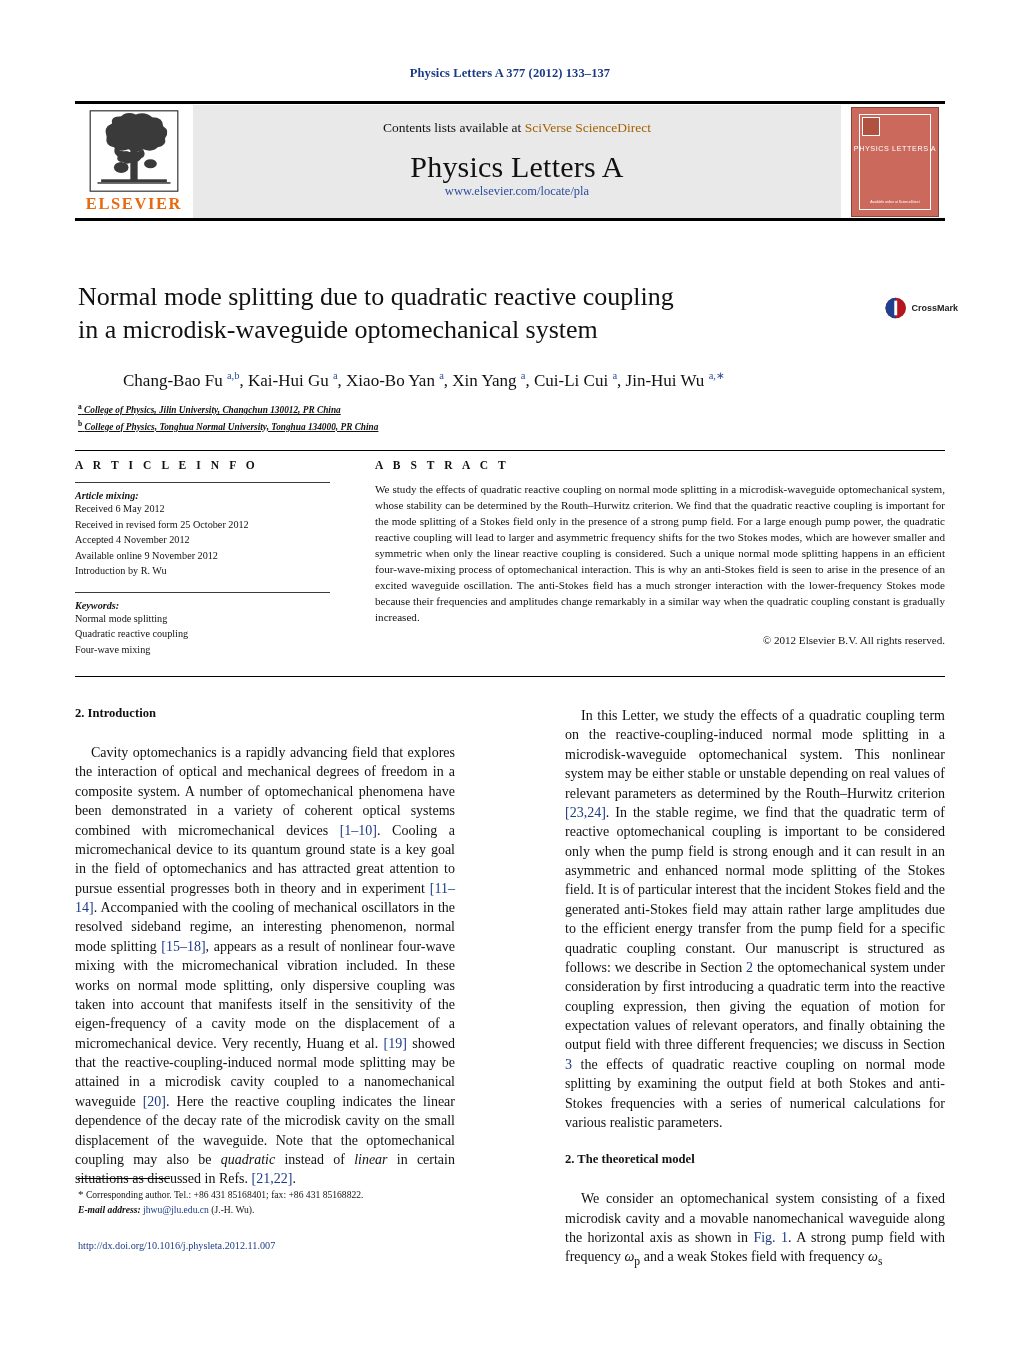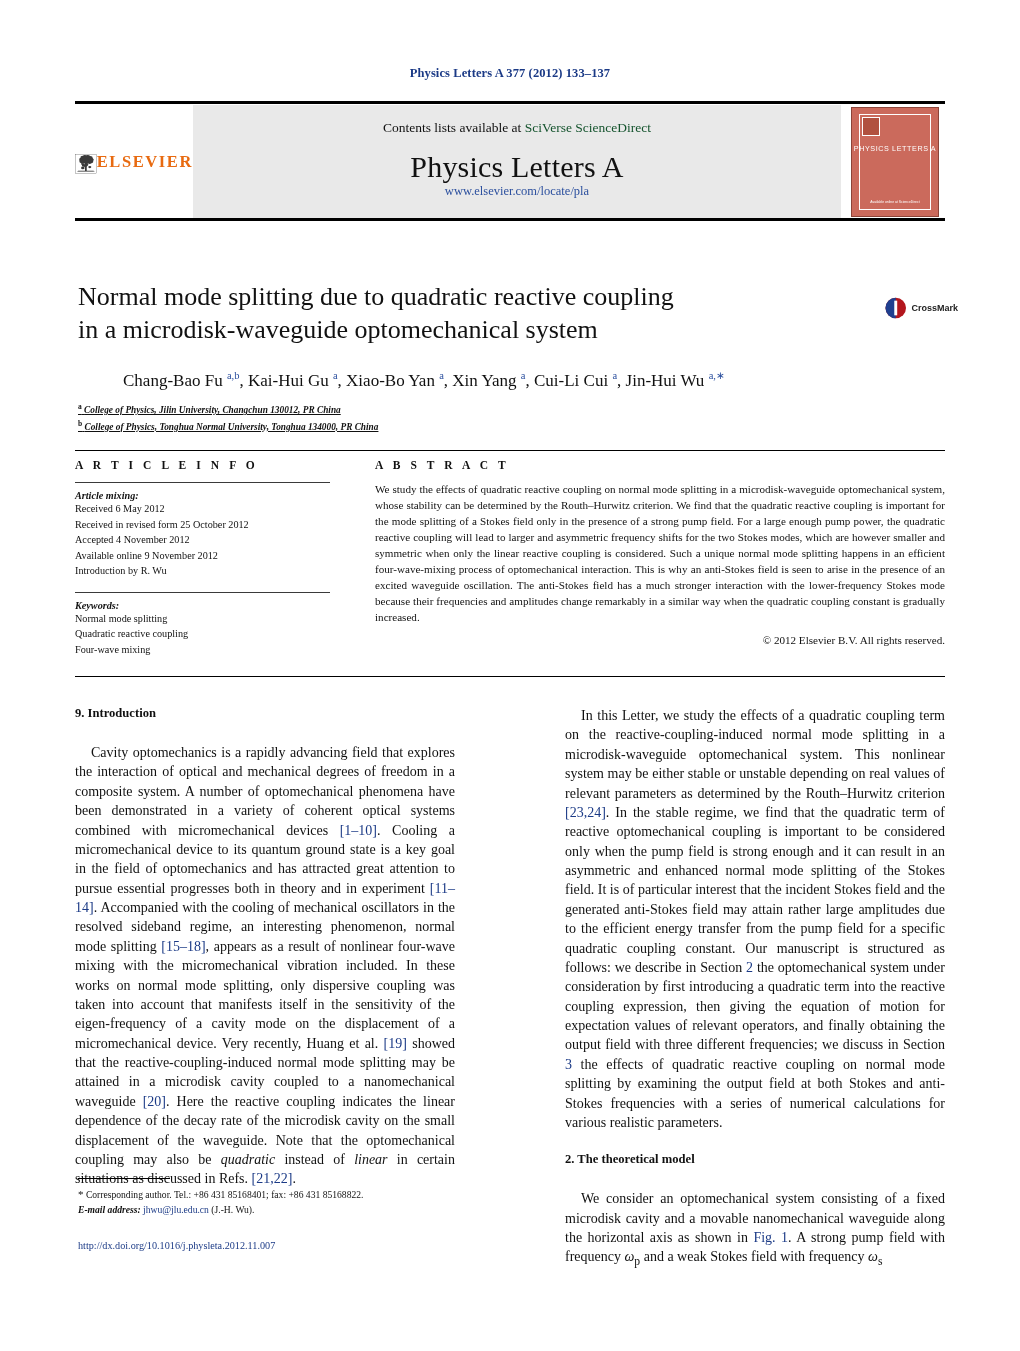--- a/index.html
+++ b/index.html
@@ -21,34 +21,34 @@
   }
 
   
   .headband{
     position:absolute; left:75px; top:101px; width:870px; height:120px;
   }
   .hb-rule-top{position:absolute;left:0;top:0;width:870px;height:3px;background:#000;}
   .hb-rule-bot{position:absolute;left:0;top:117px;width:870px;height:3px;background:#000;}
   .hb-left{
     position:absolute;left:0;top:4px;width:118px;height:113px;
-    display:flex;flex-direction:row;align-items:center;justify-content:flex-start;
+    display:flex;flex-direction:column;align-items:center;justify-content:flex-start;
   }
   .elsevier-tree{width:92px;height:84px;display:block;margin-top:4px;}
   .elsevier-word{
     font-family:"Liberation Serif",serif;font-size:16.5px;letter-spacing:1.6px;
     color:#E86A10;font-weight:bold;margin-top:1px;
   }
   .hb-mid{
     position:absolute;left:118px;top:4px;width:648px;height:113px;
     background:#e9e9e9;
     display:flex;flex-direction:column;align-items:center;justify-content:flex-start;
   }
   .contents-line{font-size:13.5px;margin-top:15px;color:#111;}
-  .contents-line .sd{color:#14532d;}
+  .contents-line .sd{color:#a16207;}
   .journal-title{
     font-family:"Liberation Serif",serif;
     font-size:30px;margin-top:14px;color:#111;letter-spacing:.2px;
   }
   .journal-url{font-size:12.5px;color:#2b4f9e;}
   .hb-right{
     position:absolute;left:770px;top:4px;width:100px;height:113px;
     display:flex;align-items:center;justify-content:center;
   }
   .cover{
@@ -239,21 +239,21 @@
       <div class="col-abs">
         <div class="sec-head">A B S T R A C T</div>
         <div class="abs-text">We study the effects of quadratic reactive coupling on normal mode splitting in a microdisk-waveguide optomechanical system, whose stability can be determined by the Routh–Hurwitz criterion. We find that the quadratic reactive coupling is important for the mode splitting of a Stokes field only in the presence of a strong pump field. For a large enough pump power, the quadratic reactive coupling will lead to larger and asymmetric frequency shifts for the two Stokes modes, which are however smaller and symmetric when only the linear reactive coupling is considered. Such a unique normal mode splitting happens in an efficient four-wave-mixing process of optomechanical interaction. This is why an anti-Stokes field is seen to arise in the presence of an excited waveguide oscillation. The anti-Stokes field has a much stronger interaction with the lower-frequency Stokes mode because their frequencies and amplitudes change remarkably in a similar way when the quadratic coupling constant is gradually increased.</div>
         <div class="abs-copy">© 2012 Elsevier B.V. All rights reserved.</div>
       </div>
     </div>
   </div>
 
   <div class="body">
     <div class="bcol left">
-      <h2 class="bsec-title">9. Introduction</h2>
+      <h2 class="bsec-title">2. Introduction</h2>
       <p class="bp">Cavity optomechanics is a rapidly advancing field that explores the interaction of optical and mechanical degrees of freedom in a composite system. A number of optomechanical phenomena have been demonstrated in a variety of coherent optical systems combined with micromechanical devices <span class="ref">[1–10]</span>. Cooling a micromechanical device to its quantum ground state is a key goal in the field of optomechanics and has attracted great attention to pursue essential progresses both in theory and in experiment <span class="ref">[11–14]</span>. Accompanied with the cooling of mechanical oscillators in the resolved sideband regime, an interesting phenomenon, normal mode splitting <span class="ref">[15–18]</span>, appears as a result of nonlinear four-wave mixing with the micromechanical vibration included. In these works on normal mode splitting, only dispersive coupling was taken into account that manifests itself in the sensitivity of the eigen-frequency of a cavity mode on the displacement of a micromechanical device. Very recently, Huang et al. <span class="ref">[19]</span> showed that the reactive-coupling-induced normal mode splitting may be attained in a microdisk cavity coupled to a nanomechanical waveguide <span class="ref">[20]</span>. Here the reactive coupling indicates the linear dependence of the decay rate of the microdisk cavity on the small displacement of the waveguide. Note that the optomechanical coupling may also be <span class="ital">quadratic</span> instead of <span class="ital">linear</span> in certain situations as discussed in Refs. <span class="ref">[21,22]</span>.</p>
     </div>
     <div class="bcol right">
       <p class="bp">In this Letter, we study the effects of a quadratic coupling term on the reactive-coupling-induced normal mode splitting in a microdisk-waveguide optomechanical system. This nonlinear system may be either stable or unstable depending on real values of relevant parameters as determined by the Routh–Hurwitz criterion <span class="ref">[23,24]</span>. In the stable regime, we find that the quadratic term of reactive optomechanical coupling is important to be considered only when the pump field is strong enough and it can result in an asymmetric and enhanced normal mode splitting of the Stokes field. It is of particular interest that the incident Stokes field and the generated anti-Stokes field may attain rather large amplitudes due to the efficient energy transfer from the pump field for a specific quadratic coupling constant. Our manuscript is structured as follows: we describe in Section <span class="ref">2</span> the optomechanical system under consideration by first introducing a quadratic term into the reactive coupling expression, then giving the equation of motion for expectation values of relevant operators, and finally obtaining the output field with three different frequencies; we discuss in Section <span class="ref">3</span> the effects of quadratic reactive coupling on normal mode splitting by examining the output field at both Stokes and anti-Stokes frequencies with a series of numerical calculations for various realistic parameters.</p>
       <h2 class="bsec-title second">2. The theoretical model</h2>
       <p class="bp">We consider an optomechanical system consisting of a fixed microdisk cavity and a movable nanomechanical waveguide along the horizontal axis as shown in <span class="ref">Fig. 1</span>. A strong pump field with frequency <span class="ital">ω</span><sub>p</sub> and a weak Stokes field with frequency <span class="ital">ω</span><sub>s</sub></p>
     </div>
   </div>
 
   <div class="footnote">

